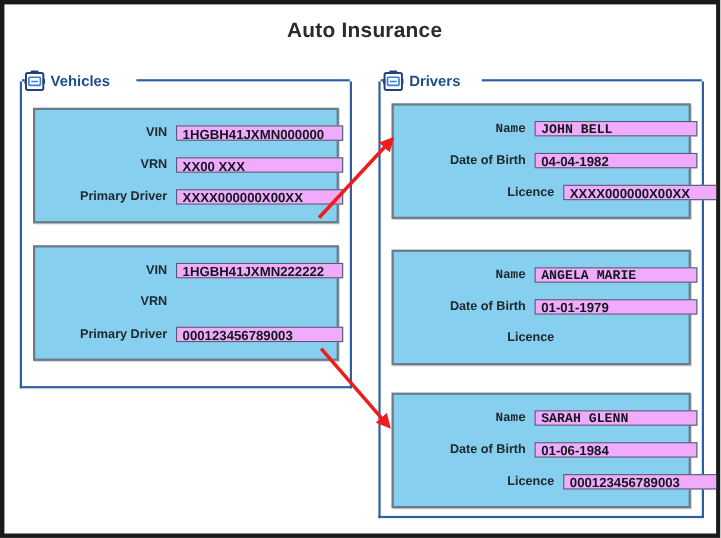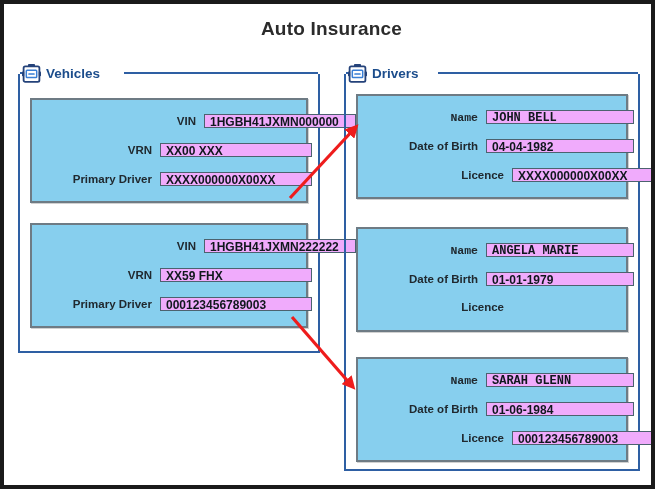--- a/index.html
+++ b/index.html
@@ -116,21 +116,21 @@
     font-size: 12px;
     font-weight: bold;
     color: #10181d;
     white-space: nowrap;
     overflow: hidden;
   }
 
   
   .card.vehicle .field-label { width: 120px; }
   .card.vehicle .field-value { width: 152px; }
-  .card.vehicle .r0 { top: 14px; padding-left: 44px; }
+  .card.vehicle .r0 { top: 14px; }
   .card.vehicle .r1 { top: 43px; }
   .card.vehicle .r2 { top: 72px; }
 
   
   .card.driver .field-label { width: 120px; }
   .card.driver .field-value { width: 148px; }
   .card.driver .r0 { top: 14px; font-family: Liberation Mono, monospace; }
   .card.driver .r1 { top: 43px; }
   .card.driver .r2 { top: 72px; padding-left: 26px; }
 
@@ -183,21 +183,20 @@
       </div>
     </div>
 
     <div class="card vehicle" style="left:12px; top:160px; width:278px; height:105px;">
       <div class="field-row r0">
         <span class="field-label">VIN</span>
         <span class="field-value">1HGBH41JXMN222222</span>
       </div>
       <div class="field-row r1">
         <span class="field-label">VRN</span>
-        <span class="field-value">XX59 FHX</span>
       </div>
       <div class="field-row r2">
         <span class="field-label">Primary Driver</span>
         <span class="field-value">000123456789003</span>
       </div>
     </div>
   </div>
 
   <div class="group drivers" style="left:340px; top:59px; width:296px; height:408px;">
     <div class="group-frame"></div>

